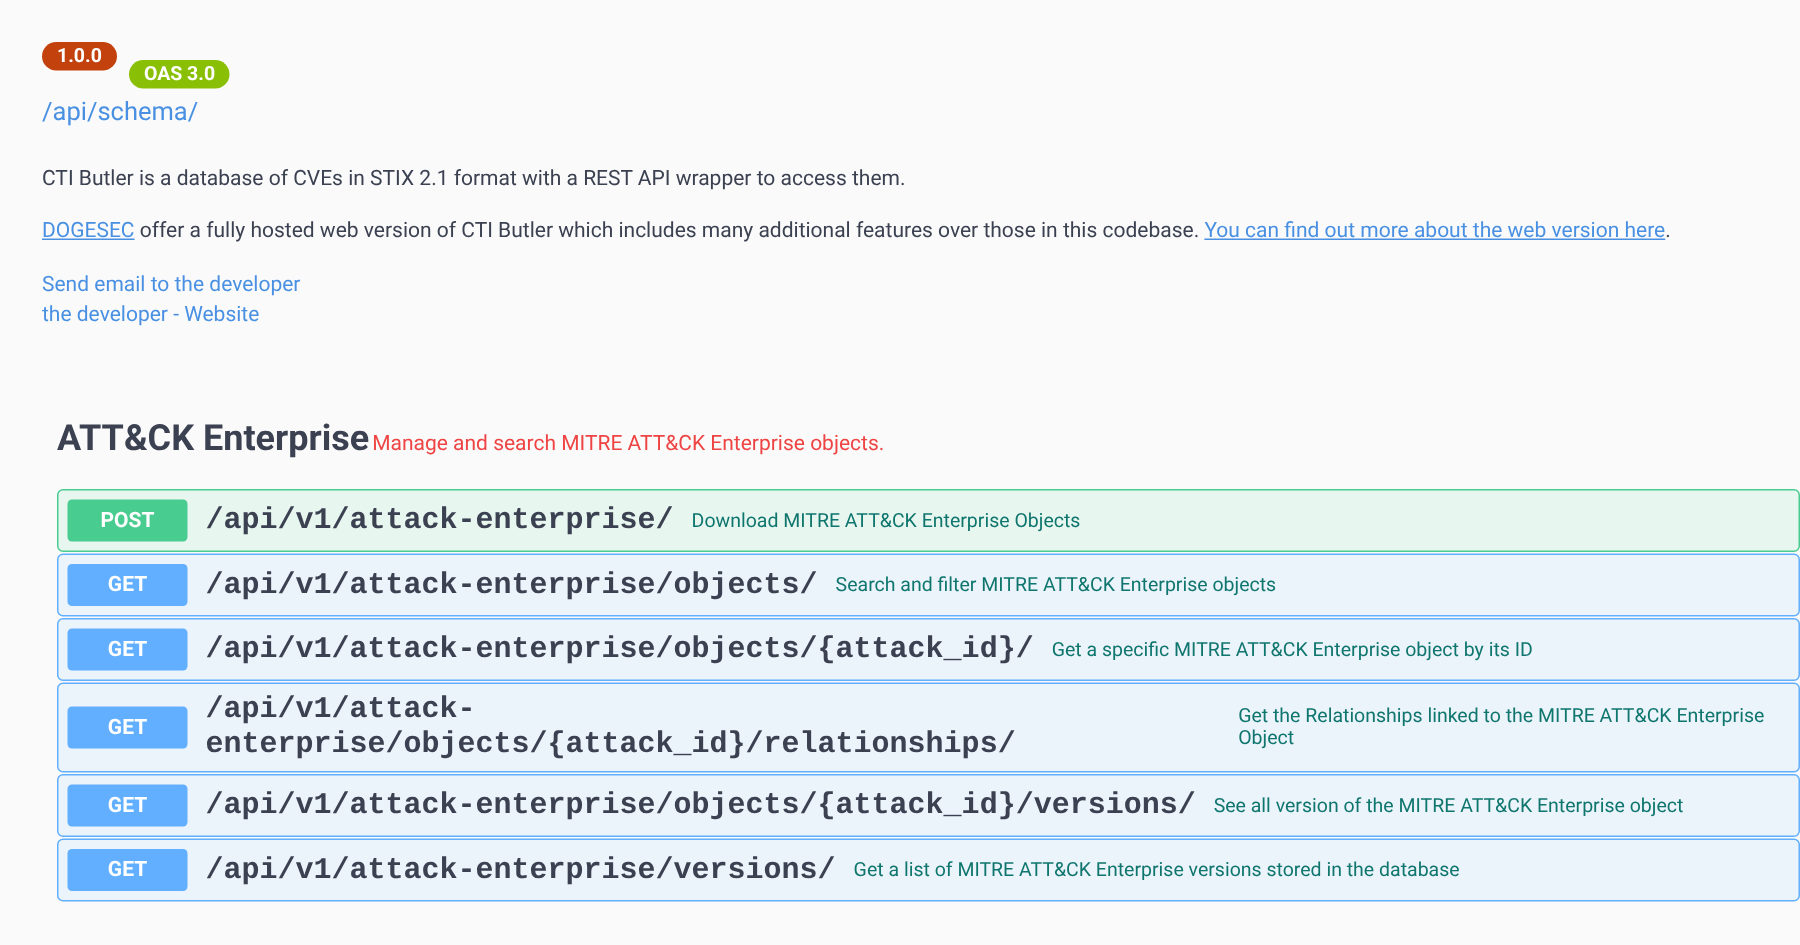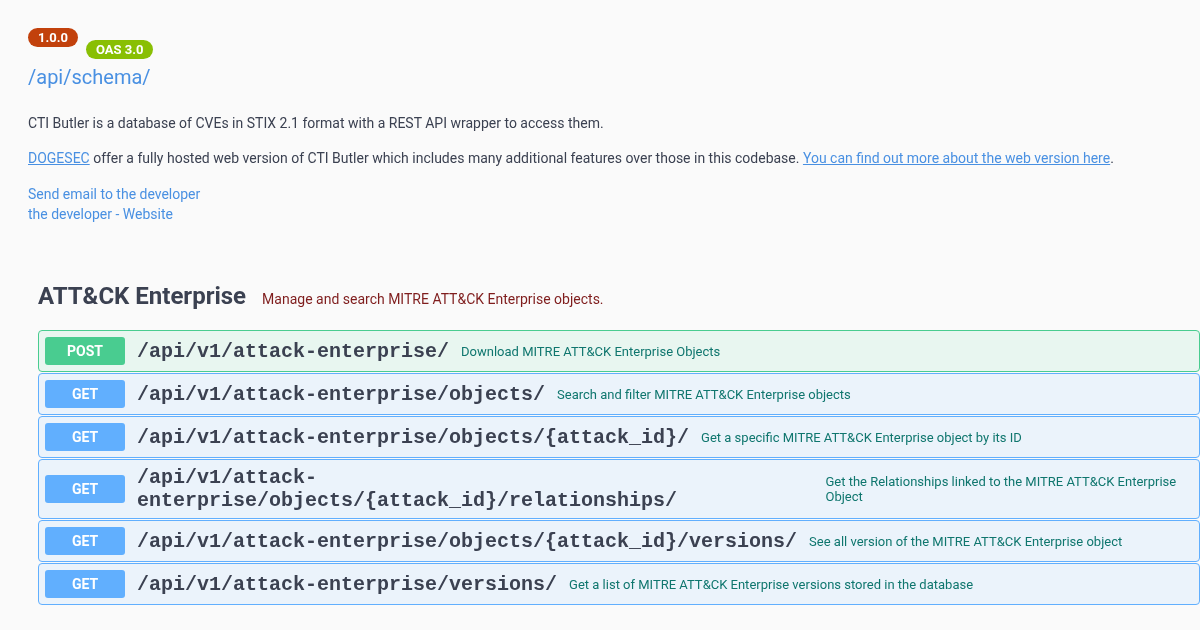--- a/index.html
+++ b/index.html
@@ -29,21 +29,21 @@
     border-radius: 20px;
     font-size: 13px;
     font-weight: 700;
     color: #fff;
     position: relative;
     top: -4px;
   }
   .badge-version { background: #c2410c; }
   .badge-oas { background: #89bf04; margin-top: 24px; }
   .schema-link {
-    font-size: 20px;
+    font-size: 17px;
     color: #4990e2;
     text-decoration: none;
     display: inline-block;
     margin-bottom: 24px;
   }
   .desc-block { font-size: 14px; line-height: 1.5; color: #3b4151; margin-bottom: 16px; }
   .desc-block p { margin-bottom: 14px; }
   a.inline { color: #4990e2; text-decoration: underline; }
   .contact-links a {
     display: block;
@@ -52,31 +52,31 @@
     text-decoration: none;
     line-height: 1.4;
   }
   .section {
     margin-top: 58px;
     padding-left: 10px;
   }
   .section-header {
     display: flex;
     align-items: baseline;
-    gap: 16px;
+    gap: 2px;
     margin-bottom: 20px;
   }
   .section-title {
     font-size: 24px;
     font-weight: 700;
     color: #3b4151;
   }
   .section-desc {
     font-size: 14px;
-    color: #7f1d1d;
+    color: #ef4444;
   }
   .endpoint {
     display: flex;
     align-items: center;
     padding: 6px 6px;
     border: 1px solid;
     border-radius: 4px;
     margin-bottom: 1px;
     gap: 12px;
     cursor: pointer;

